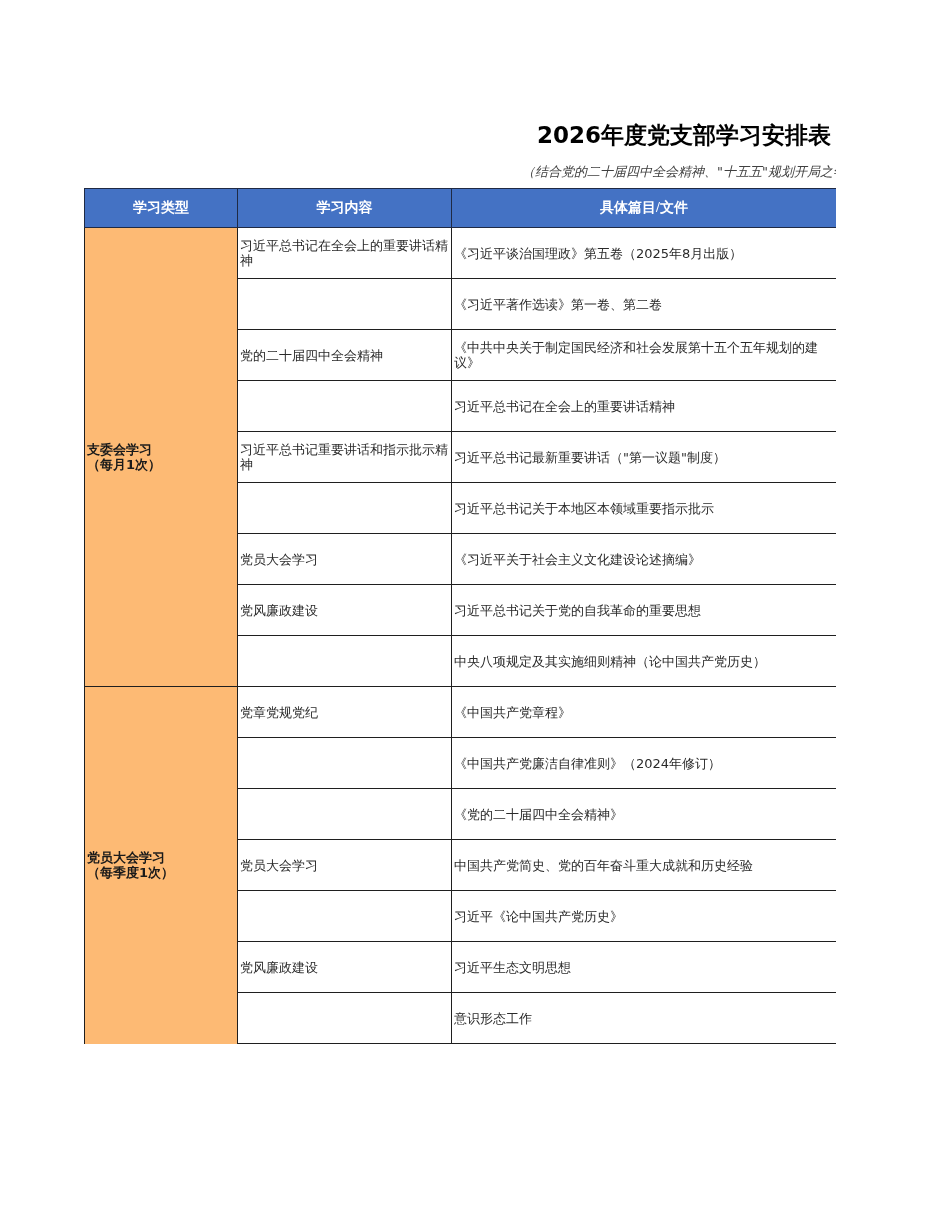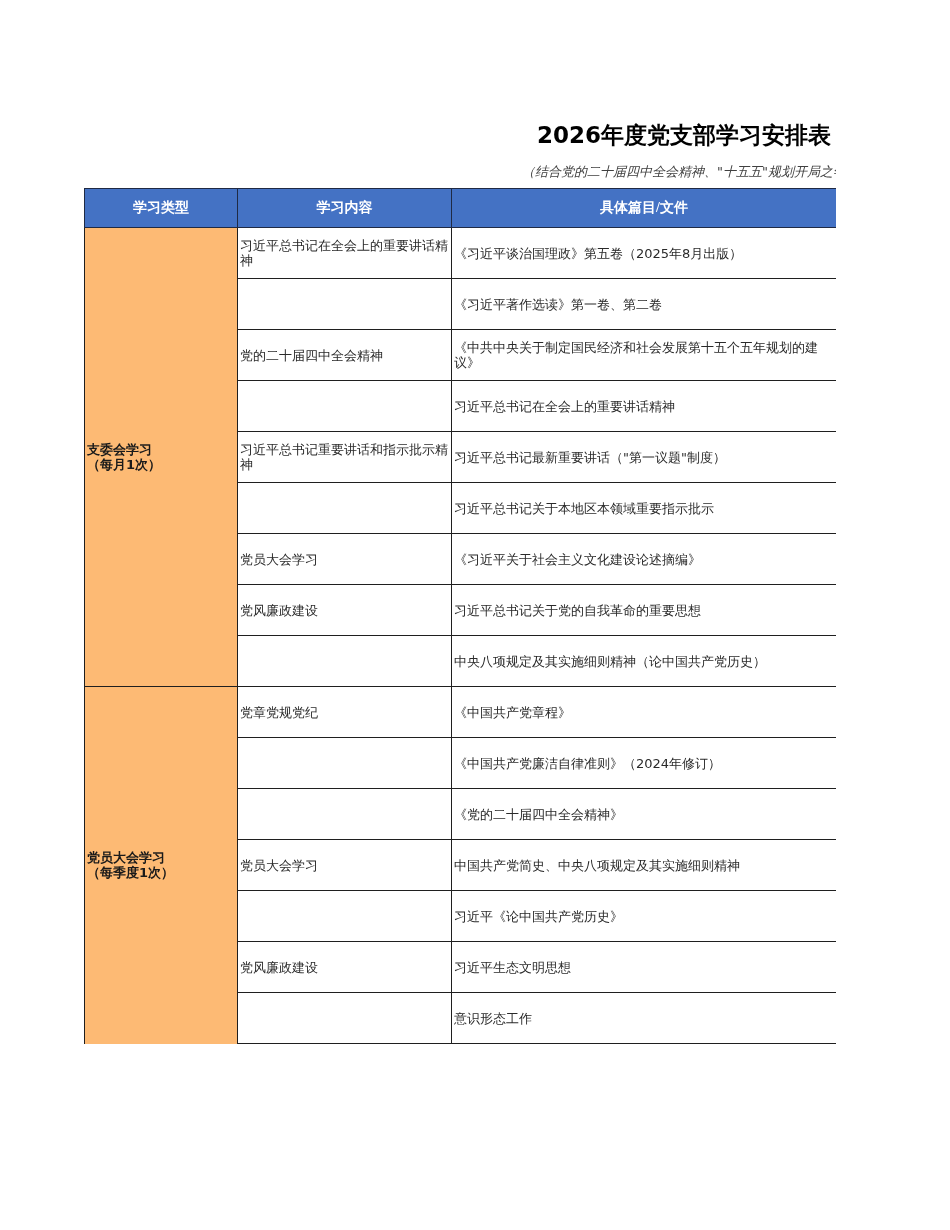--- a/index.html
+++ b/index.html
@@ -166,21 +166,21 @@
       <tr>
         <td></td>
         <td>《中国共产党廉洁自律准则》（2024年修订）</td>
       </tr>
       <tr>
         <td></td>
         <td>《党的二十届四中全会精神》</td>
       </tr>
       <tr>
         <td>党员大会学习</td>
-        <td>中国共产党简史、中央八项规定及其实施细则精神</td>
+        <td>中国共产党简史、党的百年奋斗重大成就和历史经验</td>
       </tr>
       <tr>
         <td></td>
         <td>习近平《论中国共产党历史》</td>
       </tr>
       <tr>
         <td>党风廉政建设</td>
         <td>习近平生态文明思想</td>
       </tr>
       <tr>

